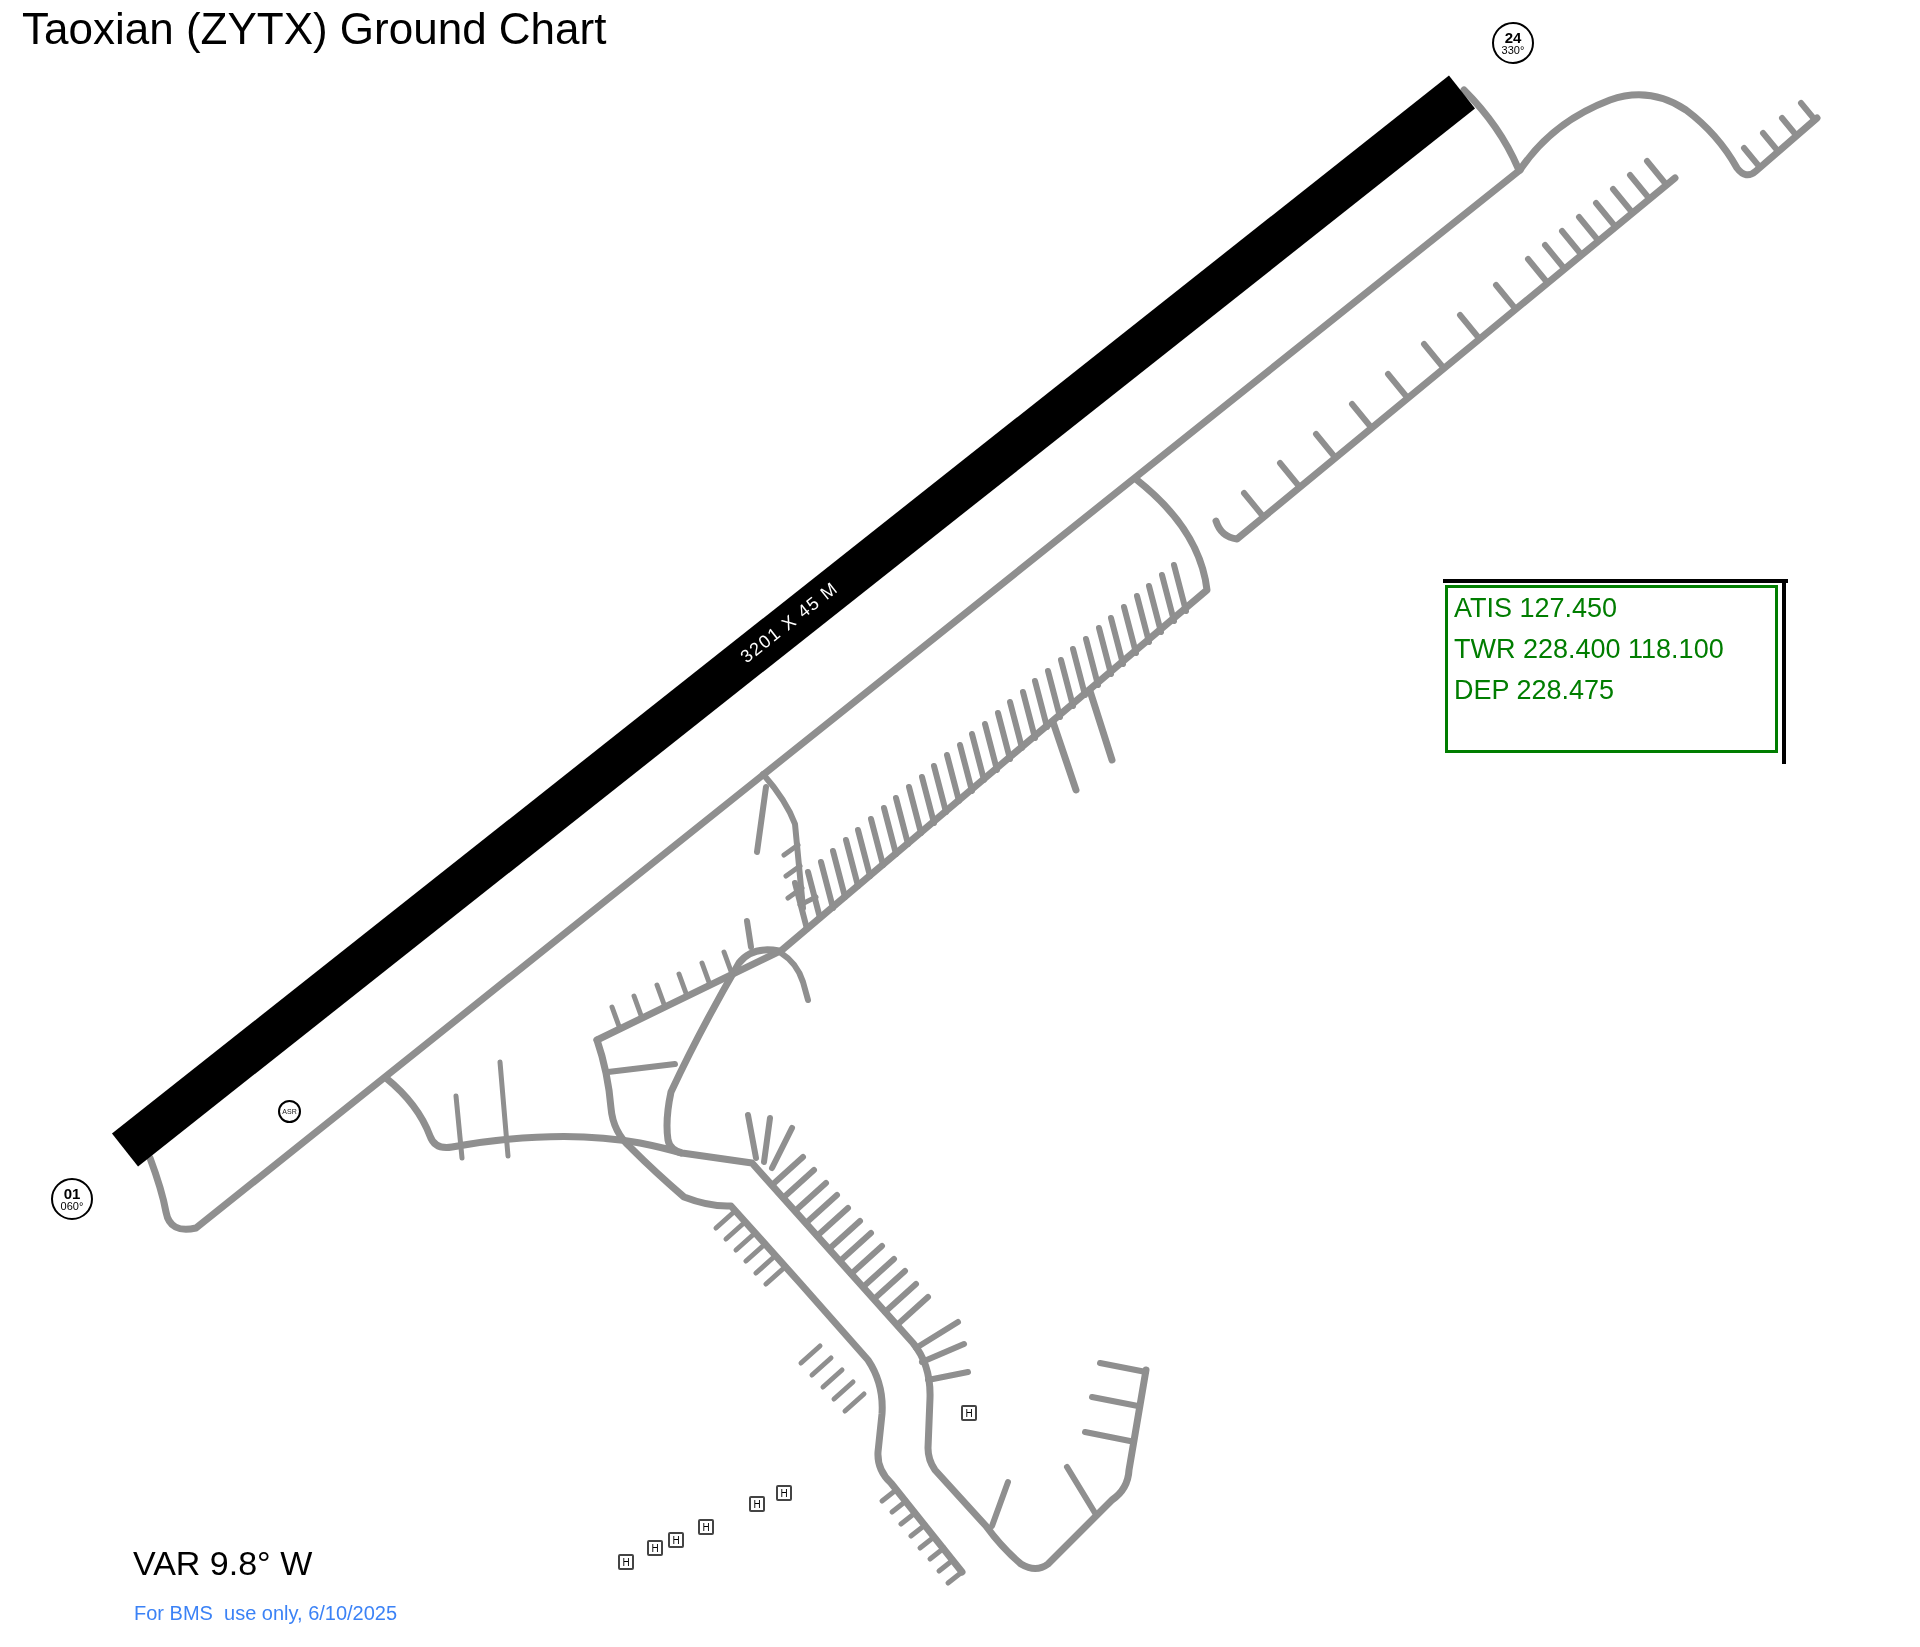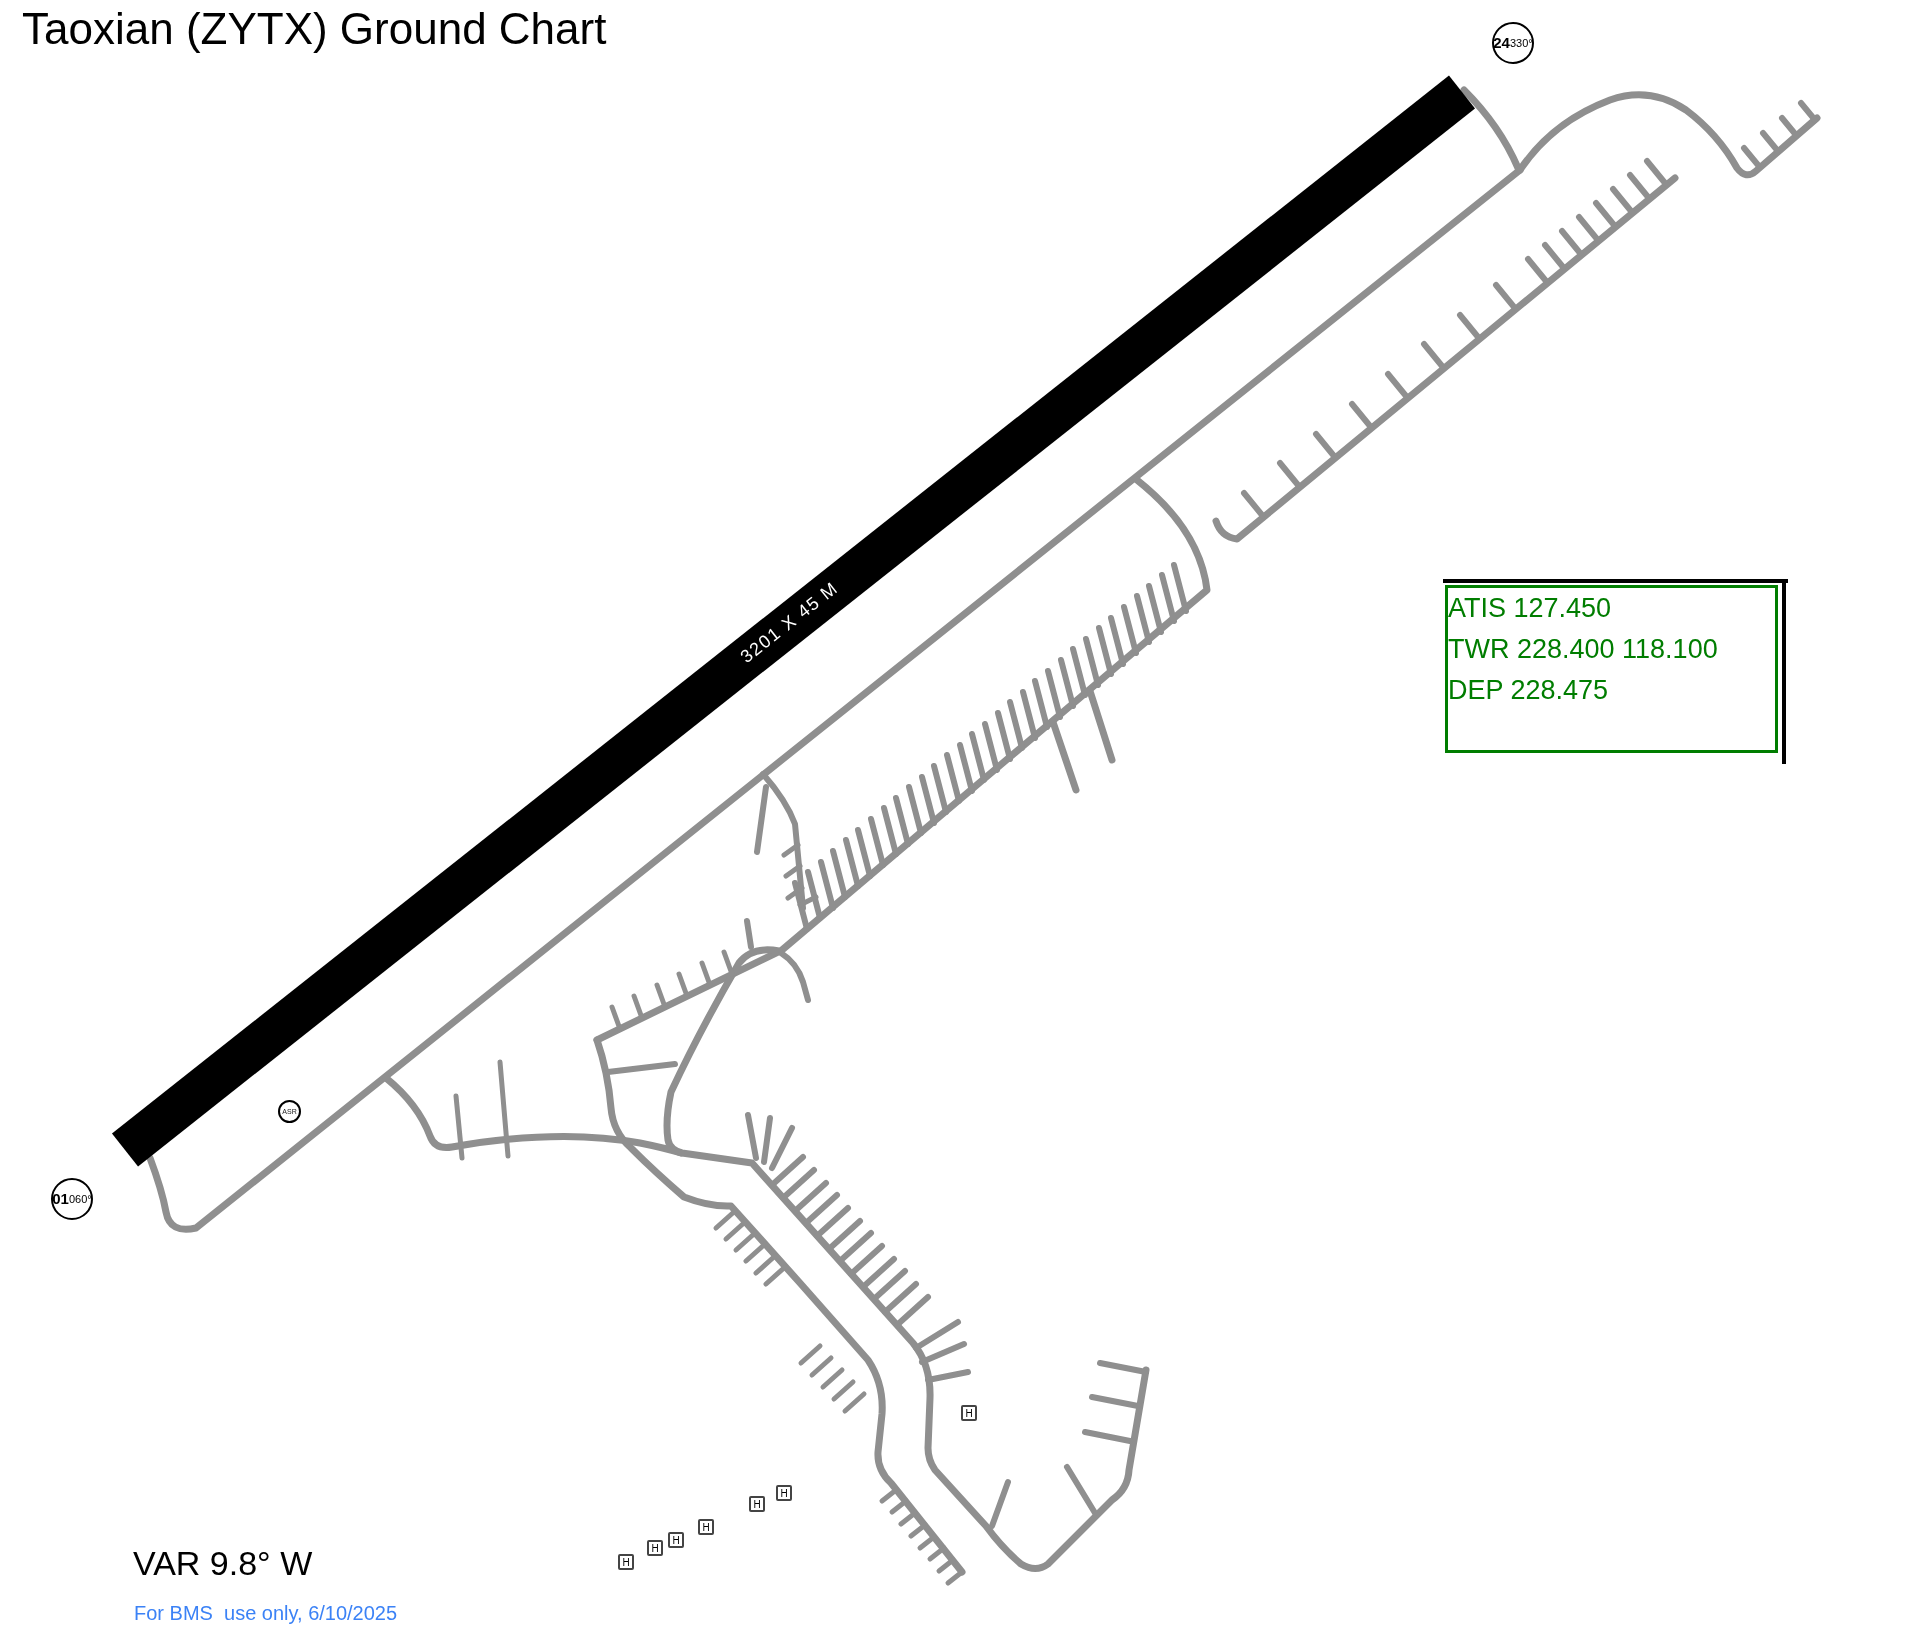--- a/index.html
+++ b/index.html
@@ -6,26 +6,26 @@
   #stage{
     position:relative;width:1920px;height:1647px;background:#fff;overflow:hidden;
     font-family:"Liberation Sans", sans-serif;color:#000;
   }
   #net{position:absolute;left:0;top:0;}
   .page-title{position:absolute;left:22px;top:4px;font-size:44px;color:#000000;white-space:pre;}
   .freq-box{
     position:absolute;left:1445px;top:585px;width:333px;height:168px;
     border:3px solid #007d00;box-sizing:border-box;background:#fff;
   }
-  .freq-line{font-size:27px;line-height:41px;color:#007d00;white-space:pre;}
+  .freq-line{font-size:27px;line-height:41px;color:#007d00;padding-left:6px;white-space:pre;}
   .shadow-top{position:absolute;left:1443px;top:579px;width:345px;height:4px;background:#000;}
   .shadow-right{position:absolute;left:1782px;top:579px;width:4px;height:185px;background:#000;}
   .rwy-circle{
     position:absolute;width:42px;height:42px;border:2px solid #000;border-radius:50%;
-    box-sizing:border-box;background:#fff;text-align:center;display:flex;flex-direction:row;
+    box-sizing:border-box;background:#fff;text-align:center;display:flex;flex-direction:column;
     justify-content:center;align-items:center;
   }
   .rwy-num{font-size:15px;font-weight:bold;line-height:14px;}
   .rwy-hdg{font-size:11px;line-height:11px;}
   .asr-circle{
     position:absolute;left:278px;top:1100px;width:23px;height:23px;border:2px solid #000;
     border-radius:50%;box-sizing:border-box;background:#fff;display:flex;align-items:center;
     justify-content:center;font-size:7px;color:#222;letter-spacing:0;
   }
   .helipad{

